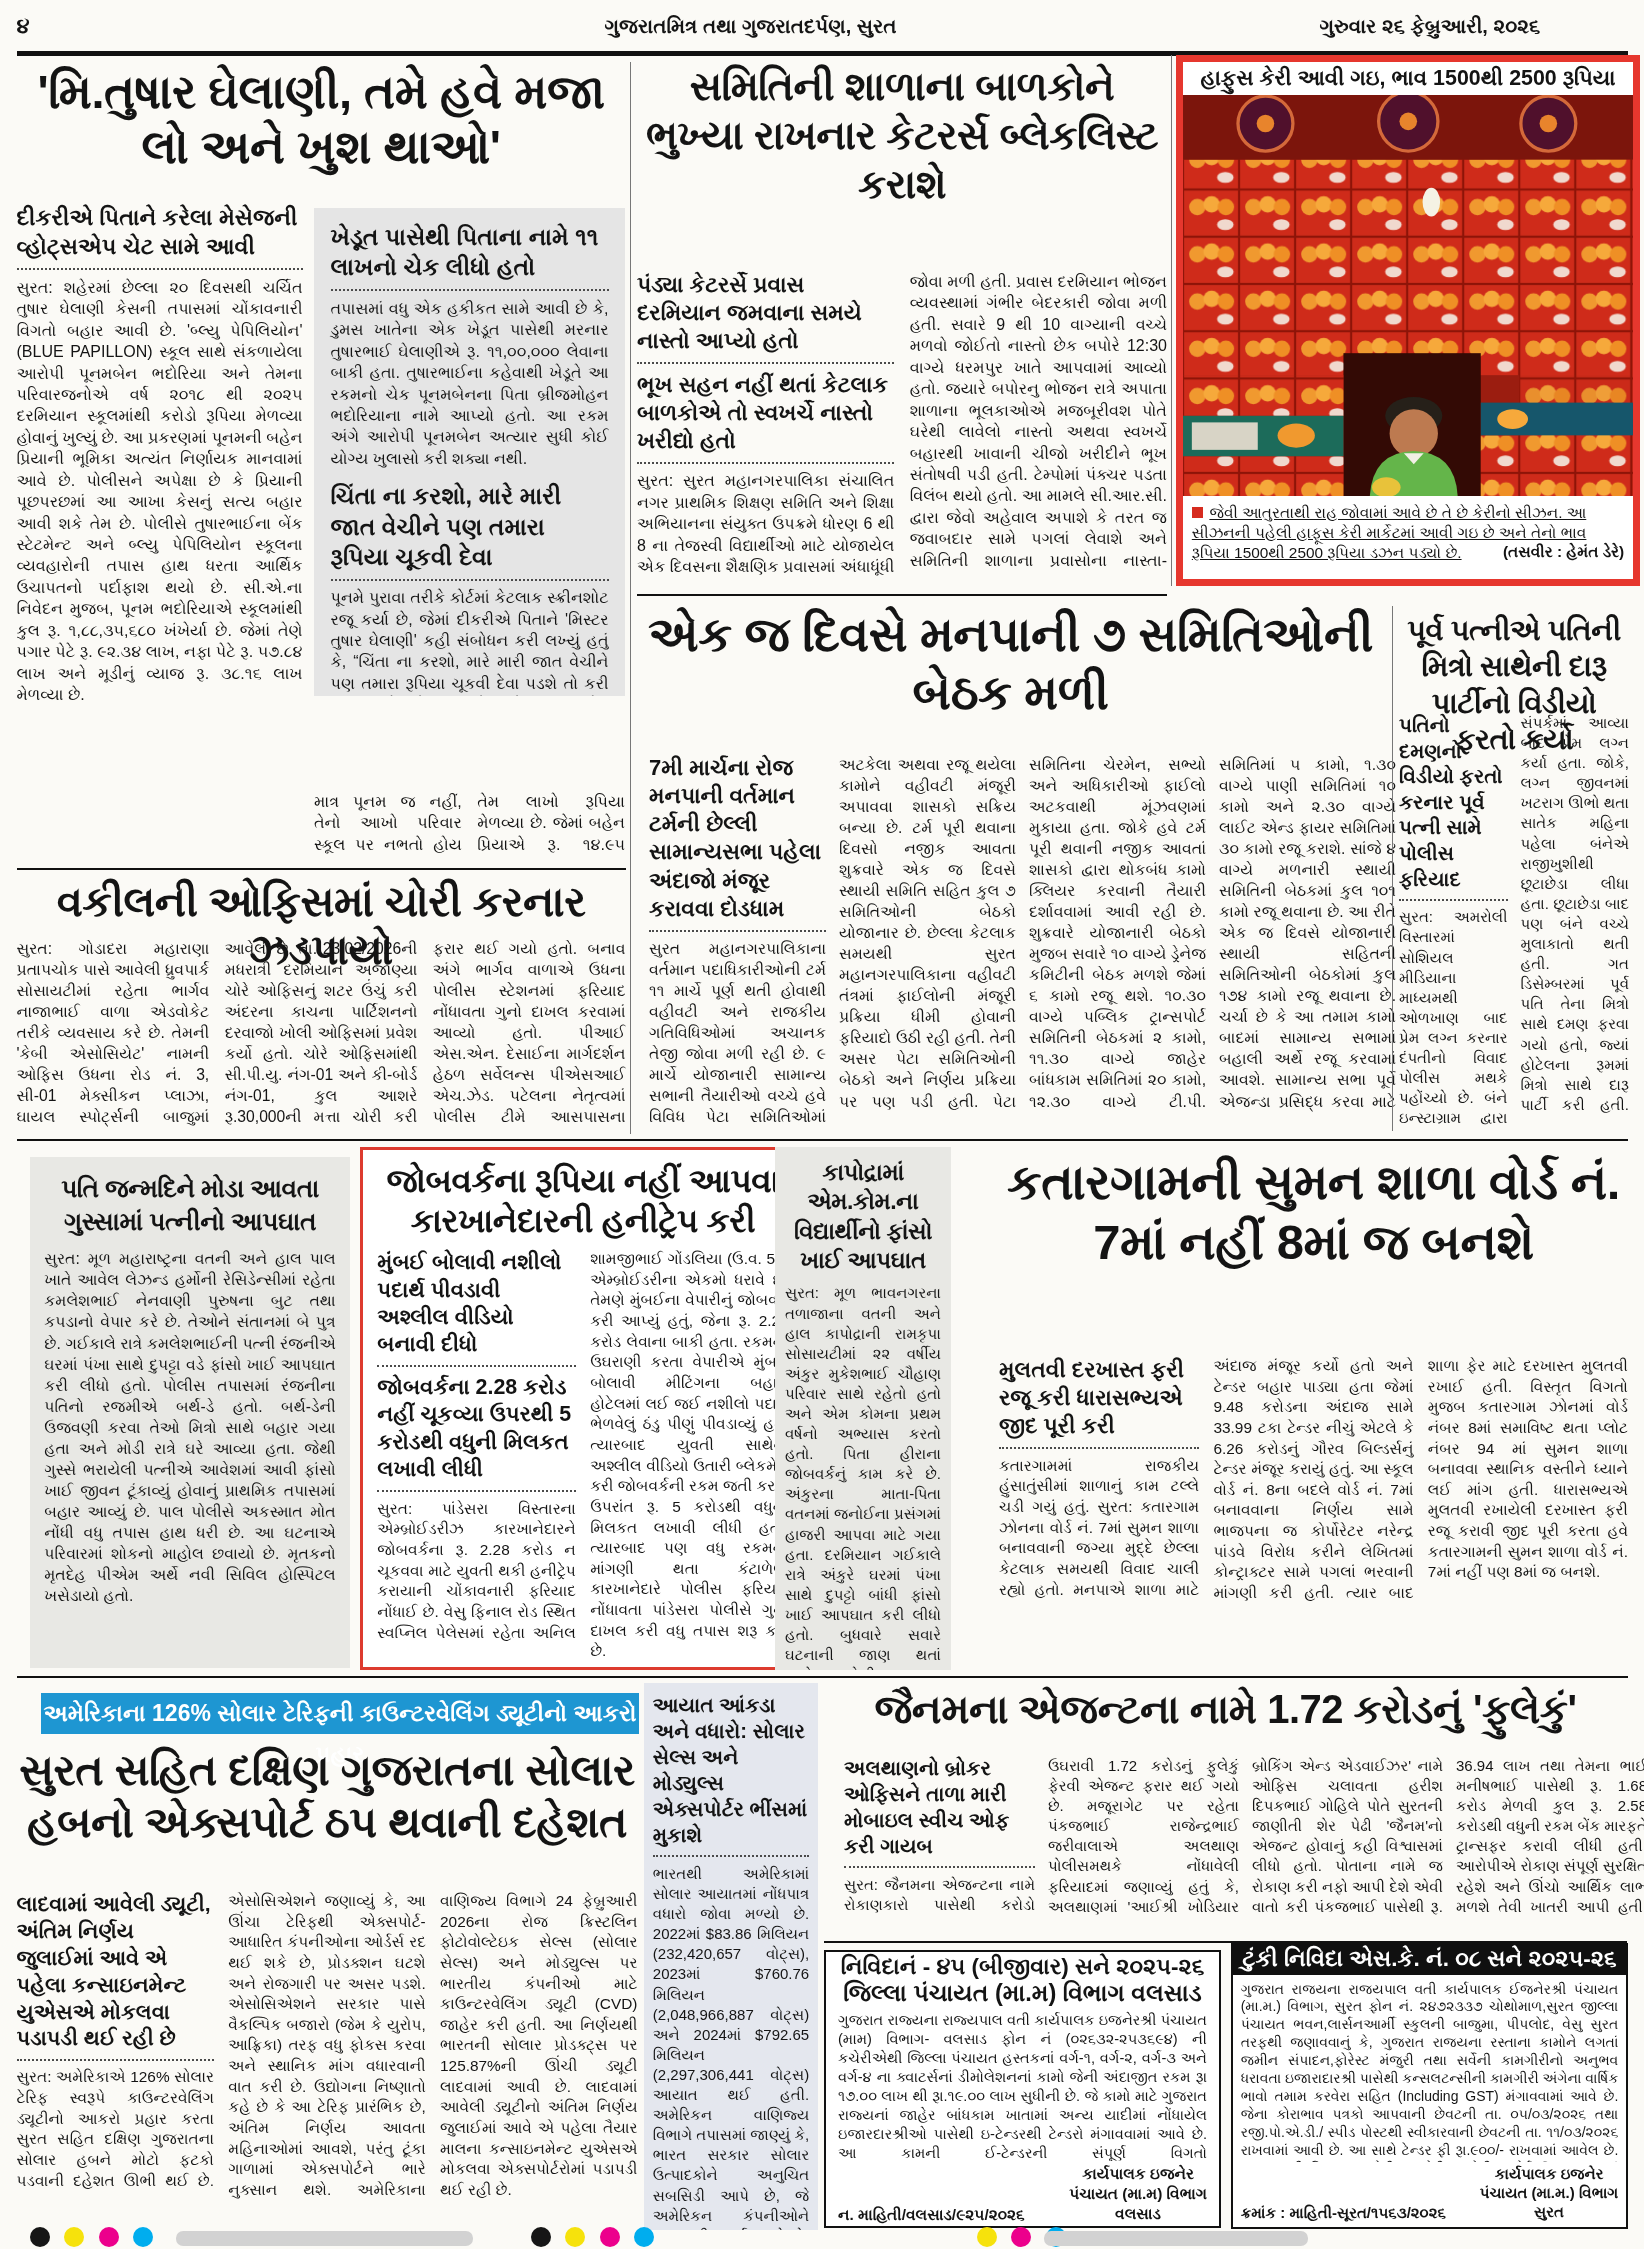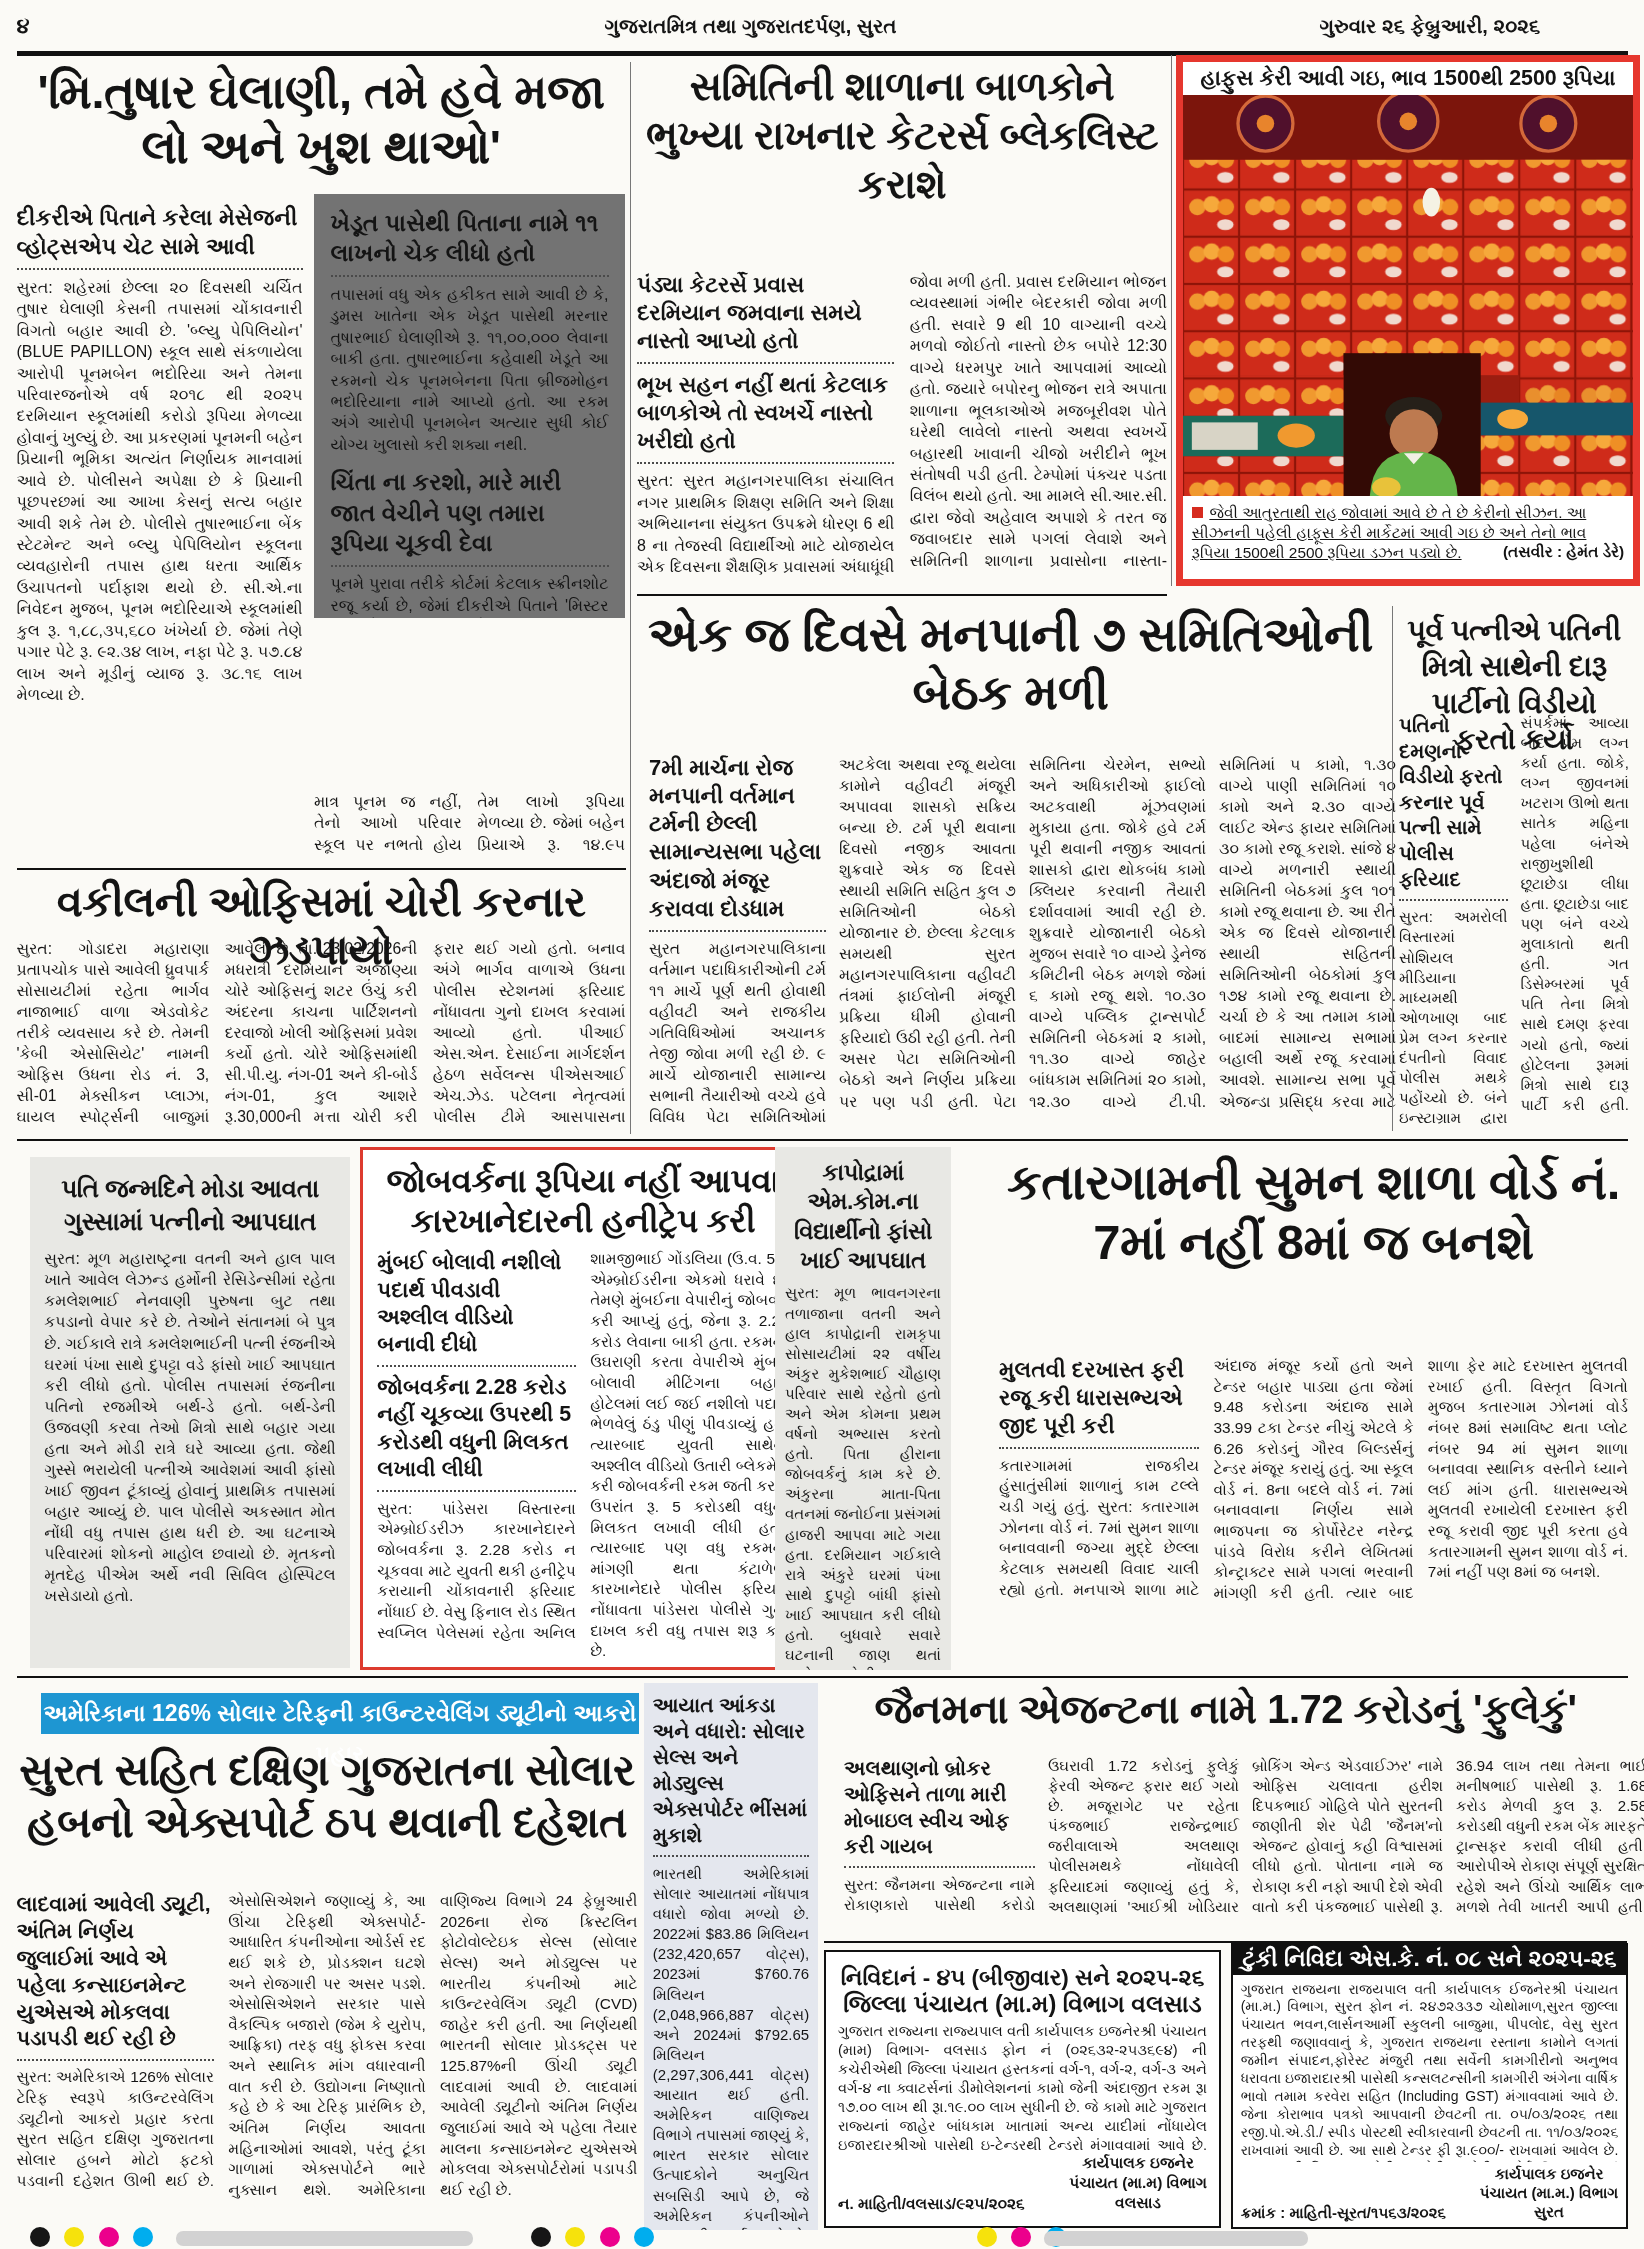--- a/index.html
+++ b/index.html
@@ -37,21 +37,21 @@
   <div class="abs rule" style="left:16.5px;top:51px;width:1611px;height:5px;"></div>
 
   <div class="abs hl" style="left:16.5px;top:65px;width:609px;font-size:47px;line-height:1.17;">'મિ.તુષાર ઘેલાણી, તમે હવે મજા લો અને ખુશ થાઓ'</div>
 
   <div class="abs ov" style="left:16.5px;top:204px;width:286px;height:652px;">
     <div class="sub" style="font-size:22.5px;">દીકરીએ પિતાને કરેલા મેસેજની વ્હોટ્સએપ ચેટ સામે આવી</div>
     <hr class="dot">
     <div class="body" style="font-size:16px;">સુરત: શહેરમાં છેલ્લા ૨૦ દિવસથી ચર્ચિત તુષાર ઘેલાણી કેસની તપાસમાં ચોંકાવનારી વિગતો બહાર આવી છે. 'બ્લ્યુ પેપિલિયોન' (BLUE PAPILLON) સ્કૂલ સાથે સંકળાયેલા આરોપી પૂનમબેન ભદોરિયા અને તેમના પરિવારજનોએ વર્ષ ૨૦૧૮ થી ૨૦૨૫ દરમિયાન સ્કૂલમાંથી કરોડો રૂપિયા મેળવ્યા હોવાનું ખુલ્યું છે. આ પ્રકરણમાં પૂનમની બહેન પ્રિયાની ભૂમિકા અત્યંત નિર્ણાયક માનવામાં આવે છે. પોલીસને અપેક્ષા છે કે પ્રિયાની પૂછપરછમાં આ આખા કેસનું સત્ય બહાર આવી શકે તેમ છે. પોલીસે તુષારભાઈના બેંક સ્ટેટમેન્ટ અને બ્લ્યુ પેપિલિયોન સ્કૂલના વ્યવહારોની તપાસ હાથ ધરતા આર્થિક ઉચાપતનો પર્દાફાશ થયો છે. સી.એ.ના નિવેદન મુજબ, પૂનમ ભદોરિયાએ સ્કૂલમાંથી કુલ રૂ. ૧,૮૮,૩૫,૬૮૦ ખંખેર્યા છે. જેમાં તેણે પગાર પેટે રૂ. ૯૨.૩૪ લાખ, નફા પેટે રૂ. ૫૭.૮૪ લાખ અને મૂડીનું વ્યાજ રૂ. ૩૮.૧૬ લાખ મેળવ્યા છે.</div>
   </div>
 
-  <div class="abs ov" style="left:314px;top:194px;width:311px;height:424px;background:#737373;padding:14.3px 16.5px;">
+  <div class="abs ov" style="left:314px;top:208px;width:311px;height:488px;background:#e5e5e5;padding:14.3px 16.5px;">
     <div class="sub" style="font-size:23.6px;">ખેડૂત પાસેથી પિતાના નામે ૧૧ લાખનો ચેક લીધો હતો</div>
     <hr class="dot">
     <div class="body" style="font-size:16px;">તપાસમાં વધુ એક હકીકત સામે આવી છે કે, ડુમસ ખાતેના એક ખેડૂત પાસેથી મરનાર તુષારભાઈ ઘેલાણીએ રૂ. ૧૧,૦૦,૦૦૦ લેવાના બાકી હતા. તુષારભાઈના કહેવાથી ખેડૂતે આ રકમનો ચેક પૂનમબેનના પિતા બ્રીજમોહન ભદોરિયાના નામે આપ્યો હતો. આ રકમ અંગે આરોપી પૂનમબેન અત્યાર સુધી કોઈ યોગ્ય ખુલાસો કરી શક્યા નથી.</div>
     <div class="sub" style="font-size:23.6px;margin-top:12px;">ચિંતા ના કરશો, મારે મારી જાત વેચીને પણ તમારા રૂપિયા ચૂકવી દેવા</div>
     <hr class="dot">
     <div class="body" style="font-size:16px;">પૂનમે પુરાવા તરીકે કોર્ટમાં કેટલાક સ્ક્રીનશોટ રજૂ કર્યા છે, જેમાં દીકરીએ પિતાને 'મિસ્ટર તુષાર ઘેલાણી' કહી સંબોધન કરી લખ્યું હતું કે, “ચિંતા ના કરશો, મારે મારી જાત વેચીને પણ તમારા રૂપિયા ચૂકવી દેવા પડશે તો કરી દઈશ, તમે હવે મજા લો અને ખુશ થાઓ.” આ મેસેજ પિતા માટે અત્યંત આઘાતજનક હોવાનું પૂનમે જણાવ્યું છે.</div>
     <div class="sub" style="font-size:23.6px;margin-top:12px;">પિતાની દરેક મૂવમેન્ટ પર દીકરી દેખરેખ રાખતી હતી : પૂનમ</div>
 
   </div>
 
@@ -180,21 +180,21 @@
   </div>
 
   <div class="abs hl" style="left:824px;top:1685px;width:803px;font-size:40px;line-height:1.2;">જૈનમના એજન્ટના નામે 1.72 કરોડનું 'ફુલેકું'</div>
   <div class="abs ov cols4" style="left:824px;top:1756px;width:803px;height:177px;margin-left:20px;">
     <div class="sub" style="font-size:20.3px;">અલથાણનો બ્રોકર ઓફિસને તાળા મારી મોબાઇલ સ્વીચ ઓફ કરી ગાયબ</div>
     <hr class="dot">
     <div class="body" style="font-size:15px;">સુરત: જૈનમના એજન્ટના નામે રોકાણકારો પાસેથી કરોડો ઉઘરાવી 1.72 કરોડનું ફુલેકું ફેરવી એજન્ટ ફરાર થઈ ગયો છે. મજૂરાગેટ પર રહેતા પંકજભાઈ રાજેન્દ્રભાઈ જરીવાલાએ અલથાણ પોલીસમથકે નોંધાવેલી ફરિયાદમાં જણાવ્યું હતું કે, અલથાણમાં 'આઈશ્રી ખોડિયાર બ્રોકિંગ એન્ડ એડવાઈઝર' નામે ઓફિસ ચલાવતા હરીશ દિપકભાઈ ગોહિલે પોતે સુરતની જાણીતી શેર પેઢી 'જૈનમ'નો એજન્ટ હોવાનું કહી વિશ્વાસમાં લીધો હતો. પોતાના નામે જ રોકાણ કરી નફો આપી દેશે એવી વાતો કરી પંકજભાઈ પાસેથી રૂ. 36.94 લાખ તથા તેમના ભાઈ મનીષભાઈ પાસેથી રૂ. 1.68 કરોડ મેળવી કુલ રૂ. 2.58 કરોડથી વધુની રકમ બેંક મારફતે ટ્રાન્સફર કરાવી લીધી હતી. આરોપીએ રોકાણ સંપૂર્ણ સુરક્ષિત રહેશે અને ઊંચો આર્થિક લાભ મળશે તેવી ખાતરી આપી હતી. ડીમેટ એકાઉન્ટ ખોલવાની જરૂર નથી, પોતે વ્હોટ્સએપ પર મોકલવામાં આવેલી બેલેન્સ શીટમાં નફો દર્શાવવામાં આવ્યો હતો, પરંતુ વાસ્તવમાં કોઈ રકમ પરત આપવામાં આવી નહોતી. પંકજભાઈએ રકમ પરત માગતા રૂ. 32.94 લાખ પરત મળ્યા હતા, જ્યારે બાકીના રૂ. 4 લાખ બાકી રહ્યા. મનીષભાઈના રૂ. 1.68 કરોડ સંપૂર્ણ બાકી રાખીને આરોપીએ અચાનક ઓફિસ બંધ કરી દીધી અને મોબાઈલ ફોન સ્વીચ ઓફ કરી ફરાર થઈ ગયો. ઘટનાની જાણ થતાં અલથાણ પોલીસે આરોપી વિરુદ્ધ વિશ્વાસઘાત અને છેતરપિંડીનો ગુનો દાખલ કરી વધુ તપાસ હાથ ધરી છે.</div>
   </div>
   <div class="abs rule" style="left:824px;top:1941px;width:803px;height:1.6px;"></div>
 
-  <div class="abs" style="left:824px;top:1950px;width:397px;height:278px;border:2.7px solid #111;padding:13px 12px;display:flex;flex-direction:column;background:#fff;">
+  <div class="abs" style="left:824px;top:1950px;width:397px;height:278px;border:2.7px solid #111;padding:2px 12px;display:flex;flex-direction:column;background:#fff;">
     <div class="b ctr" style="font-size:22.5px;">નિવિદાનં - ૪૫ (બીજીવાર) સને ૨૦૨૫-૨૬</div>
     <div class="b ctr" style="font-size:23.6px;margin-bottom:4.4px;">જિલ્લા પંચાયત (મા.મ) વિભાગ વલસાડ</div>
     <div class="body pre ov" style="font-size:14.6px;line-height:1.3;flex:1;">ગુજરાત રાજ્યના રાજ્યપાલ વતી કાર્યપાલક ઇજનેરશ્રી પંચાયત (મામ) વિભાગ- વલસાડ ફોન નં (૦૨૬૩૨-૨૫૩૬૯૪) ની કચેરીએથી જિલ્લા પંચાયત હસ્તકનાં વર્ગ-૧, વર્ગ-૨, વર્ગ-૩ અને વર્ગ-૪ ના ક્વાટર્સનાં ડીમોલેશનનાં કામો જેની અંદાજીત રકમ રૂા ૧૭.૦૦ લાખ થી રૂા.૧૯.૦૦ લાખ સુધીની છે. જે કામો માટે ગુજરાત રાજ્યનાં જાહેર બાંધકામ ખાતામાં અન્ય યાદીમાં નોંધાયેલ ઇજારદારશ્રીઓ પાસેથી ઇ-ટેન્ડરથી ટેન્ડરો મંગાવવામાં આવે છે. આ કામની ઈ-ટેન્ડરની સંપૂર્ણ વિગતો http://tender.nprocure.com વેબસાઇટ પરથી જોવા મળશે.
 વધુમાં મંજુર થયેલ ભાવોના ઇજારદારશ્રીએ જી.એસ.ટી. અલગથી ચલણ દ્વારા જમા કરવાનો રહેશે.
 ટેન્ડર ઓનલાઇન સબમીશનની છેલ્લી તાઃ- ૧૦/૦૩/૨૦૨૬</div>
     <div style="display:flex;justify-content:space-between;align-items:flex-end;margin-top:3.3px;">
       <span class="b" style="font-size:15.4px;">ન. માહિતી/વલસાડ/૯૨૫/૨૦૨૬</span>
       <span class="b pre ctr" style="font-size:15.4px;line-height:1.3;">કાર્યપાલક ઇજનેર
 પંચાયત (મા.મ) વિભાગ
 વલસાડ</span>

